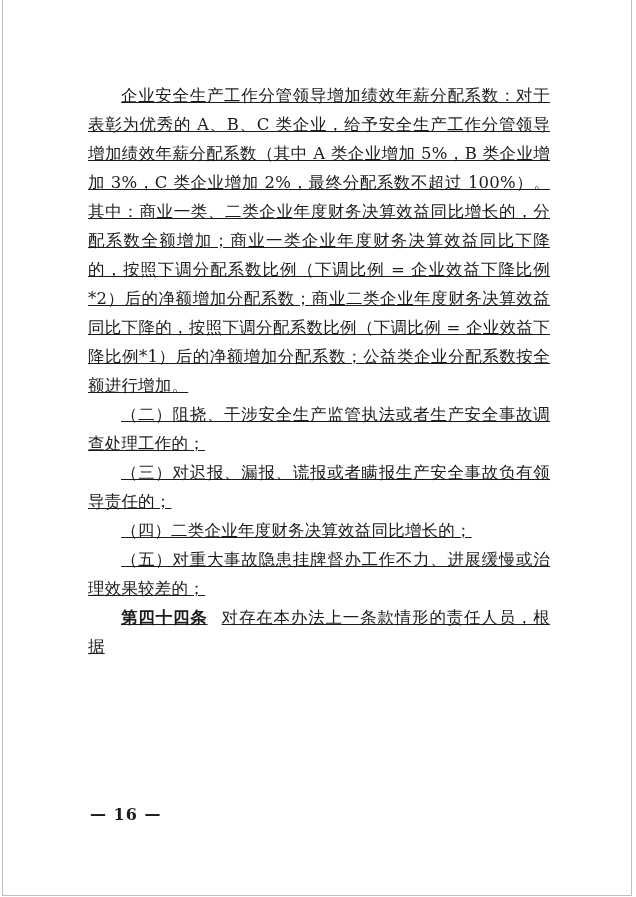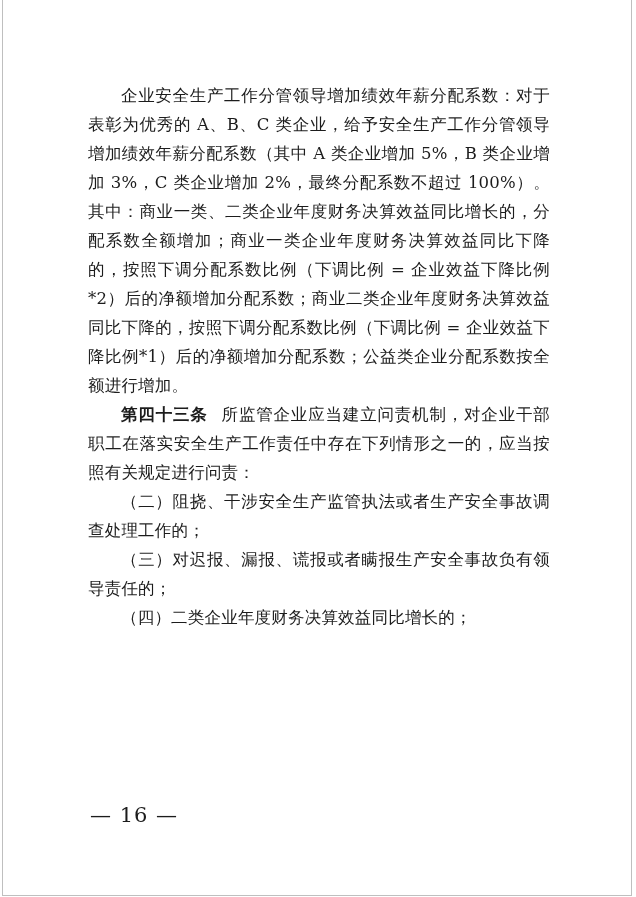--- a/index.html
+++ b/index.html
@@ -34,52 +34,55 @@
     color: #1c1c1c;
   }
   .para {
     margin: 0;
     font-size: 16.5px;
     line-height: 29px;
     text-align: justify;
     text-justify: inter-ideograph;
     text-indent: 2em;
     letter-spacing: 0.2px;
+    text-decoration: underline;
   }
   .article-label {
     font-weight: bold;
     font-family: "DejaVu Sans", "Liberation Sans", sans-serif;
     margin-right: 0.85em;
   }
   .footer {
     position: absolute;
     left: 90px;
     top: 804px;
-    font-size: 21px;
+    font-size: 16px;
     line-height: 22px;
     color: #1c1c1c;
     letter-spacing: 1px;
+    font-weight: bold;
   }
 </style>
 </head>
 <body>
 
 <div class="page">
   <div class="page-frame"></div>
 
   <div class="content">
     <p class="para"><span>企业安全生产工作分管领导增加绩效年薪分配系数：对于表彰为优秀的 A、B、C 类企业，给予安全生产工作分管领导增加绩效年薪分配系数（其中 A 类企业增加 5%，B 类企业增加 3%，C 类企业增加 2%，最终分配系数不超过 100%）。其中：商业一类、二类企业年度财务决算效益同比增长的，分配系数全额增加；商业一类企业年度财务决算效益同比下降的，按照下调分配系数比例（下调比例 = 企业效益下降比例*2）后的净额增加分配系数；商业二类企业年度财务决算效益同比下降的，按照下调分配系数比例（下调比例 = 企业效益下降比例*1）后的净额增加分配系数；公益类企业分配系数按全额进行增加。</span></p>
 
-    <p class="para"><span class="article-label">第四十三条</span><span>所监管企业应当建立问责机制，对企业干部职工在落实安全生产工作责任中存在下列情形之一的，应当按照有关规定进行问责：</span></p>
 
 
     <p class="para"><span>（二）阻挠、干涉安全生产监管执法或者生产安全事故调查处理工作的；</span></p>
 
     <p class="para"><span>（三）对迟报、漏报、谎报或者瞒报生产安全事故负有领导责任的；</span></p>
 
     <p class="para"><span>（四）二类企业年度财务决算效益同比增长的；</span></p>
 
+    <p class="para"><span>（五）对重大事故隐患挂牌督办工作不力、进展缓慢或治理效果较差的；</span></p>
 
 
+    <p class="para"><span class="article-label">第四十四条</span><span>对存在本办法上一条款情形的责任人员，根据</span></p>
   </div>
 
   <div class="footer">— 16 —</div>
 </div>
 
 </body></html>

